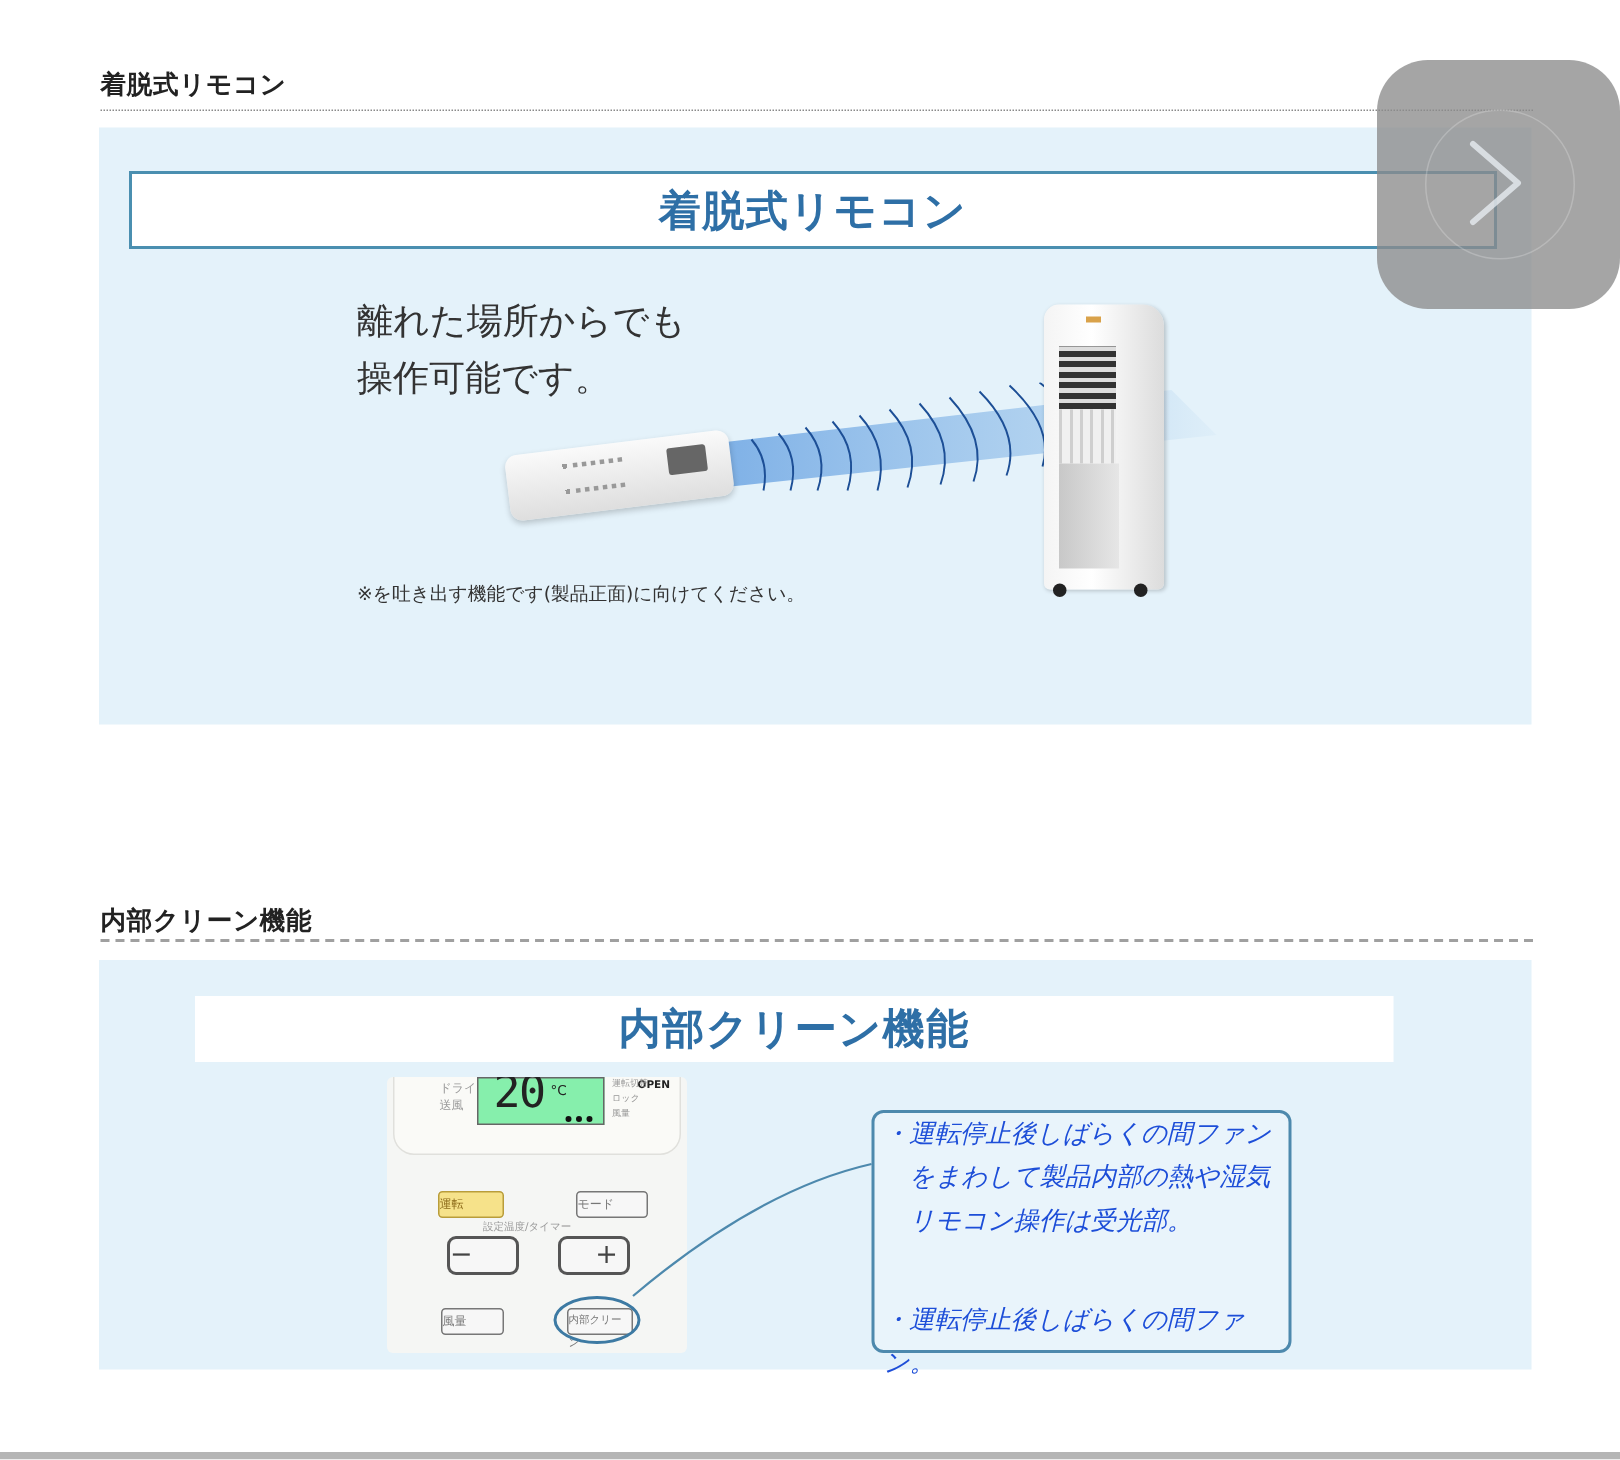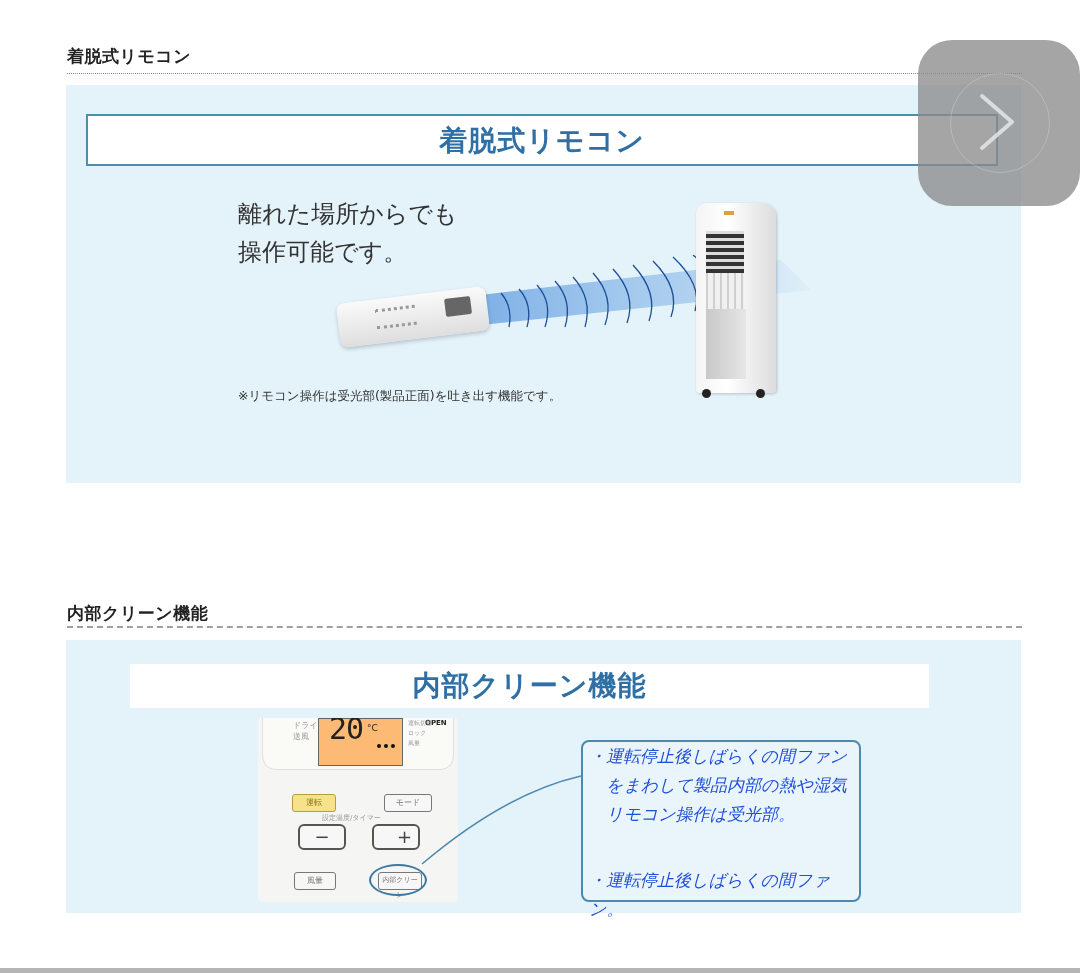--- a/index.html
+++ b/index.html
@@ -38,27 +38,27 @@
   .next-btn { position: absolute; left: 918px; top: 40px; width: 162px; height: 166px; background: rgba(140,140,140,0.78); border-radius: 34px; }
   .next-circle { position: absolute; left: 32px; top: 33px; width: 100px; height: 100px; border-radius: 50%; border: 1px solid rgba(255,255,255,0.22); }
   .next-chevron { position: absolute; left: 58px; top: 52px; width: 44px; height: 60px; }
 
   
   .banner2 { position: absolute; left: 64px; top: 24px; width: 799px; height: 44px; background: #fff; }
   .banner2-text { position: absolute; left: 0; right: 0; top: 3px; text-align: center; font-size: 28px; color: #2e6fa6; font-weight: bold; letter-spacing: 1px; }
 
   .rc { position: absolute; left: 192px; top: 78px; width: 200px; height: 184px; background: #f5f6f4; border-radius: 4px; overflow: hidden; }
   .rc-top { position: absolute; left: 4px; top: 0; width: 192px; height: 52px; background: #fafaf7; border-radius: 0 0 14px 14px; border: 1px solid #e0e0dc; border-top: none; }
-  .rc-lcd { position: absolute; left: 55px; top: 0; width: 85px; height: 48px; background: #fdba74; border: 1px solid #666; padding-left: 28px; }
+  .rc-lcd { position: absolute; left: 55px; top: 0; width: 85px; height: 32px; background: #86efac; border: 1px solid #666; padding-left: 28px; }
   .rc-lcd-digits { position: absolute; left: 10px; top: -8px; font-size: 30px; color: #222; font-family: "DejaVu Sans Mono", monospace; letter-spacing: -1px; }
   .rc-lcd-c { position: absolute; left: 48px; top: 4px; font-size: 9px; color: #222; }
   .rc-lcd-open { position: absolute; left: 58px; top: 0px; font-size: 7px; color: #222; font-weight: bold; margin-left: 48px; }
   .rc-lcd-bars { position: absolute; left: 58px; top: 22px; width: 18px; height: 7px; border-bottom: 4px dotted #111; }
   .rc-side { position: absolute; font-size: 8px; color: #999; line-height: 11px; }
-  .rc-btn { position: absolute; height: 18px; border: 1.5px solid #777; border-radius: 3px; background: #f7f7f7; font-size: 8px; color: #777; text-align: center; line-height: 15px; }
+  .rc-btn { position: absolute; height: 18px; border: 1.5px solid #777; border-radius: 3px; background: #f7f7f7; font-size: 8px; color: #777; line-height: 15px; }
   .rc-btn.yellow { background: #f6e28a; border-color: #b99d3a; color: #8c6a19; }
   .rc-btn.big { height: 26px; border-radius: 6px; border: 2px solid #555; font-size: 18px; line-height: 21px; color: #444; }
   .rc-label { position: absolute; font-size: 7px; color: #999; }
   .rc-ellipse { position: absolute; left: 111px; top: 146px; width: 58px; height: 32px; border: 2px solid #3d7aa3; border-radius: 50%; }
 
   .leader { position: absolute; left: 350px; top: 98px; width: 170px; height: 130px; }
 
   .callout { position: absolute; left: 515px; top: 100px; width: 280px; height: 162px; border: 2px solid #4d89ad; border-radius: 8px; background: #e9f4fb; }
   .callout-item { position: absolute; left: 6px; font-size: 17px; line-height: 29px; color: #1d4ed8; font-style: italic; }
 
@@ -115,21 +115,21 @@
       <div class="unit-body">
         <div class="unit-logo"></div>
         <div class="unit-grill"></div>
         <div class="unit-vents"></div>
         <div class="unit-panel"></div>
       </div>
       <div class="wheel" style="left:6px;"></div>
       <div class="wheel" style="left:60px;"></div>
     </div>
 
-    <div class="note">※リモコン操作は受光部(製品正面)を吐き出す機能です。</div>
+    <div class="note">※を吐き出す機能です(製品正面)に向けてください。</div>
   </div>
 
   <div class="sec-title" style="top:602px;">内部クリーン機能</div>
   <div class="sec-rule rule-dashed" style="top:626px;"></div>
 
   <div class="panel" style="top:640px; height:273px;">
     <div class="banner2">
       <div class="banner2-text">内部クリーン機能</div>
     </div>
 

